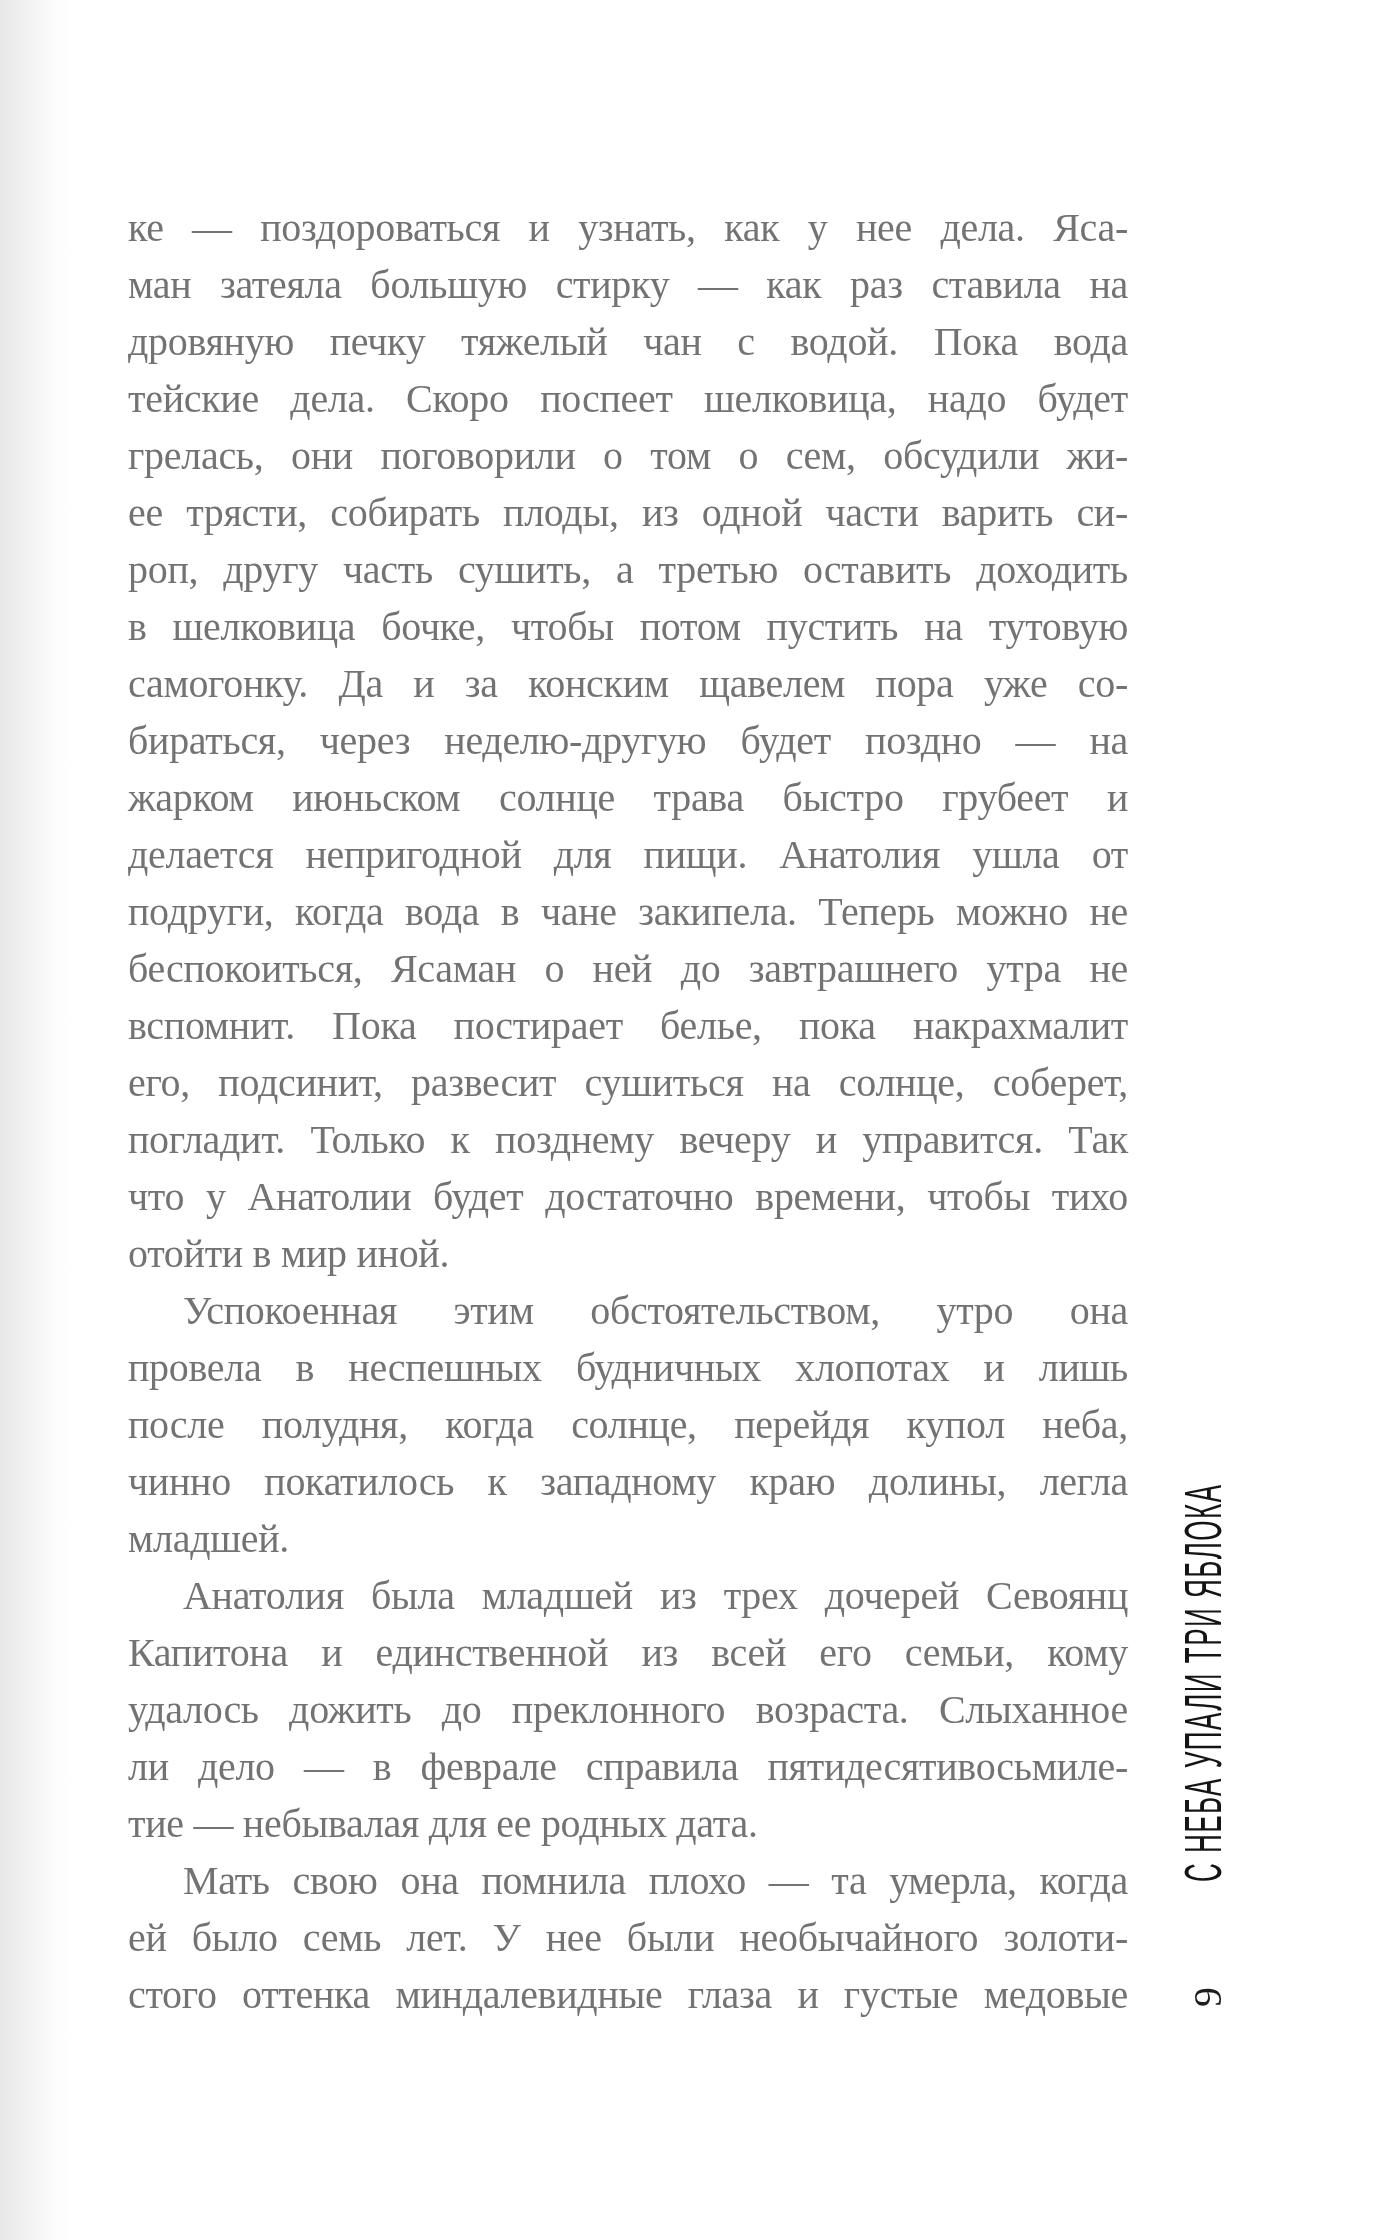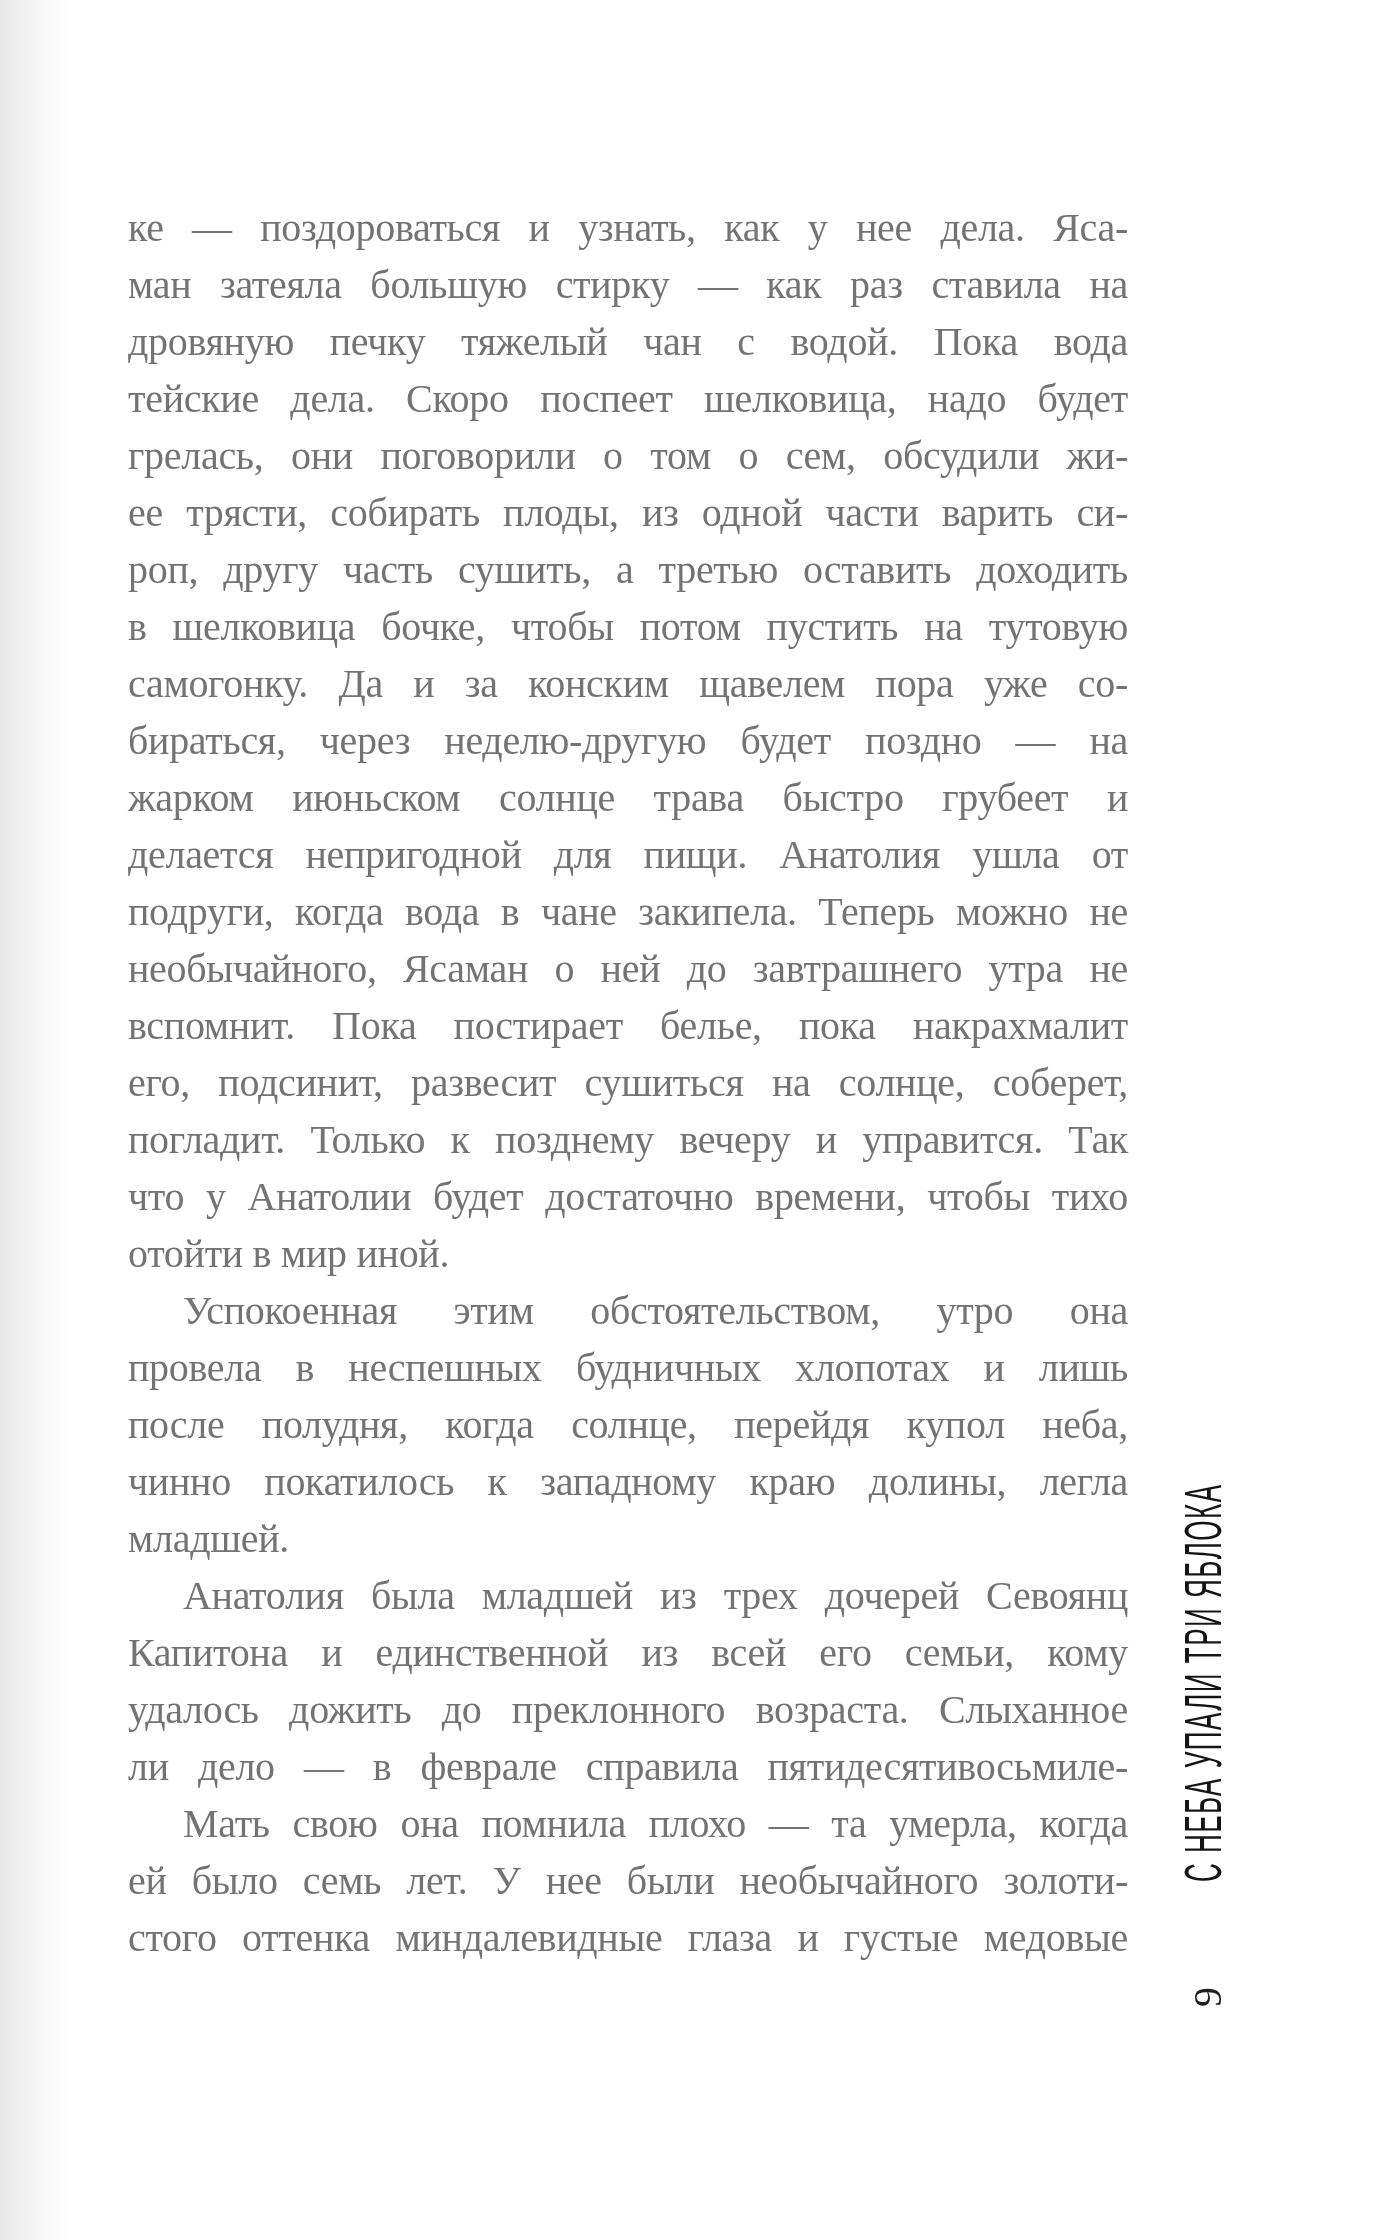--- a/index.html
+++ b/index.html
@@ -87,39 +87,40 @@
         <div class="line">тейские дела. Скоро поспеет шелковица, надо будет</div>
         <div class="line">грелась, они поговорили о том о сем, обсудили жи-</div>
         <div class="line">ее трясти, собирать плоды, из одной части варить си-</div>
         <div class="line">роп, другу часть сушить, а третью оставить доходить</div>
         <div class="line">в шелковица бочке, чтобы потом пустить на тутовую</div>
         <div class="line">самогонку. Да и за конским щавелем пора уже со-</div>
         <div class="line">бираться, через неделю-другую будет поздно — на</div>
         <div class="line">жарком июньском солнце трава быстро грубеет и</div>
         <div class="line">делается непригодной для пищи. Анатолия ушла от</div>
         <div class="line">подруги, когда вода в чане закипела. Теперь можно не</div>
-        <div class="line">необычайного, Ясаман о ней до завтрашнего утра не</div>
+        <div class="line">беспокоиться, Ясаман о ней до завтрашнего утра не</div>
         <div class="line">вспомнит. Пока постирает белье, пока накрахмалит</div>
         <div class="line">его, подсинит, развесит сушиться на солнце, соберет,</div>
         <div class="line">погладит. Только к позднему вечеру и управится. Так</div>
         <div class="line">что у Анатолии будет достаточно времени, чтобы тихо</div>
         <div class="line paraend">отойти в мир иной.</div>
       </div>
       <div>
         <div class="line indent">Успокоенная этим обстоятельством, утро она</div>
         <div class="line">провела в неспешных будничных хлопотах и лишь</div>
         <div class="line">после полудня, когда солнце, перейдя купол неба,</div>
         <div class="line">чинно покатилось к западному краю долины, легла</div>
         <div class="line paraend">младшей.</div>
       </div>
       <div>
         <div class="line indent">Анатолия была младшей из трех дочерей Севоянц</div>
         <div class="line">Капитона и единственной из всей его семьи, кому</div>
         <div class="line">удалось дожить до преклонного возраста. Слыханное</div>
         <div class="line">ли дело — в феврале справила пятидесятивосьмиле-</div>
+        <div class="line paraend">тие — небывалая для ее родных дата.</div>
       </div>
       <div>
         <div class="line indent">Мать свою она помнила плохо — та умерла, когда</div>
         <div class="line">ей было семь лет. У нее были необычайного золоти-</div>
         <div class="line">стого оттенка миндалевидные глаза и густые медовые</div>
       </div>
     </div>
 
   <div class="running-title">
     <div class="rt-inner">

